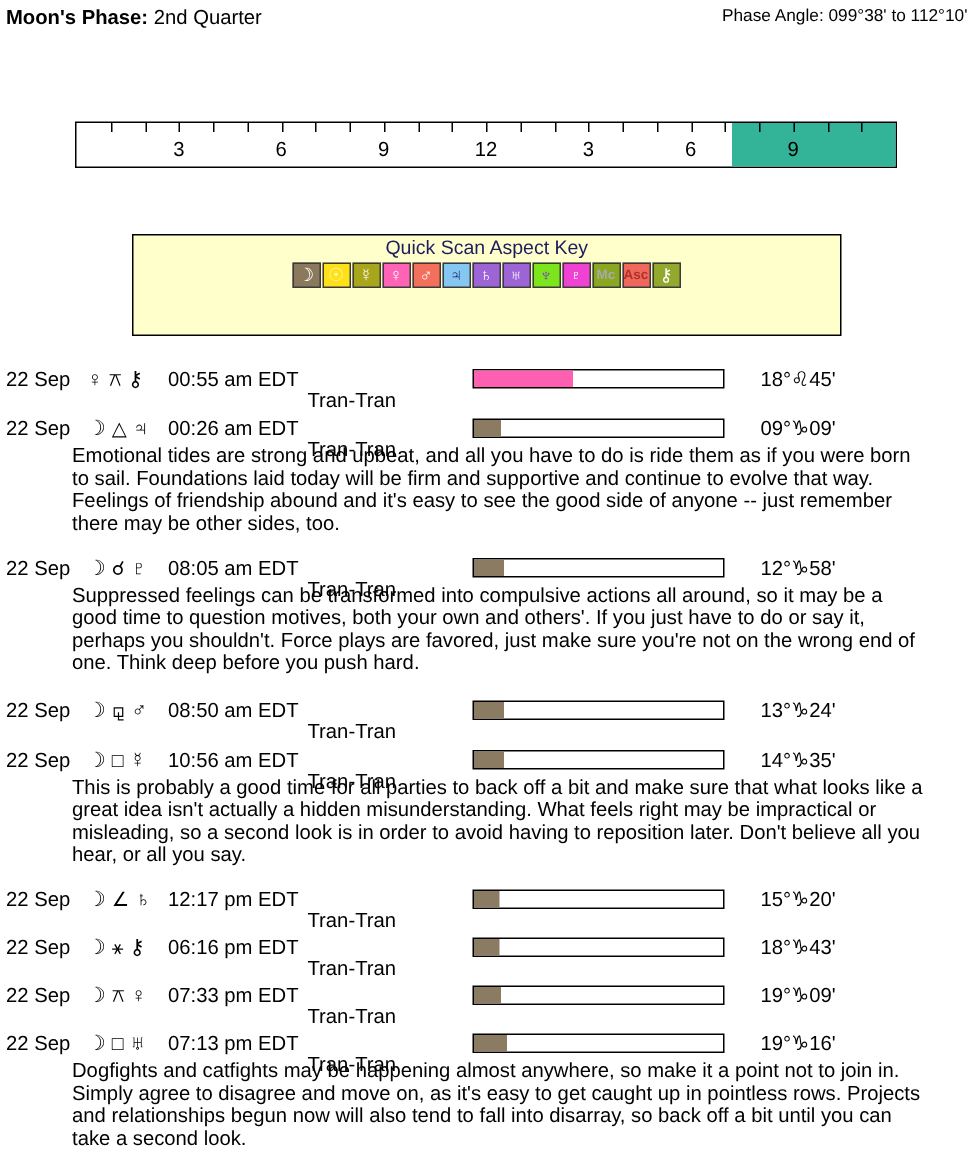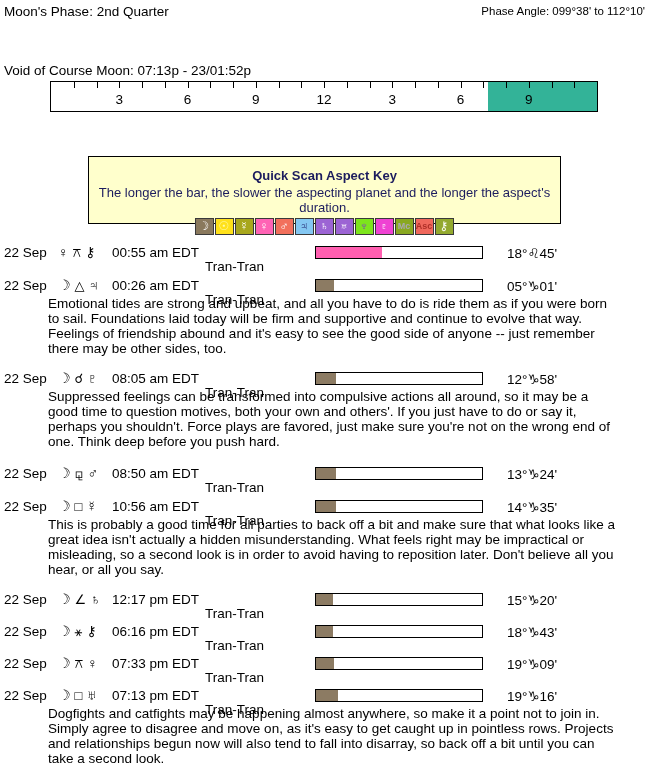--- a/index.html
+++ b/index.html
@@ -1,35 +1,35 @@
 <!DOCTYPE html>
 <html><head>
 <meta charset="utf-8">
 <style>
   html,body{margin:0;padding:0;background:#fff;}
   body{font-family:"Liberation Sans","DejaVu Sans",sans-serif;color:#000;}
   .page{position:relative;width:650px;height:767px;background:#fff;overflow:hidden;}
 
   
   .hline{position:absolute;left:4px;font-size:13.5px;white-space:nowrap;}
-  .hline b{font-weight:normal;margin-top:32px;}
+  .hline b{font-weight:bold;margin-top:32px;}
   .phase-angle{position:absolute;right:5px;top:5px;font-size:11.5px;white-space:nowrap;}
 
   
   .ruler{position:absolute;left:50px;top:81px;width:546px;height:29px;border:1px solid #000;background:#fff;}
   .ruler .hl{position:absolute;top:0;bottom:0;background:#33B398;}
   .ruler .tick{position:absolute;top:0;width:1px;height:6px;background:#000;}
   .ruler .rlabel{position:absolute;top:10px;font-size:13.5px;transform:translateX(-50%);}
 
   
   .aspects-title{position:absolute;left:0;top:131px;width:650px;text-align:center;font-weight:bold;font-size:14px;}
 
   
   .keybox{position:absolute;left:88px;top:156px;width:471px;height:66px;background:#FFFFCC;border:1px solid #000;text-align:center;color:#1c1c5e;}
-  .keybox .ktitle{font-size:13px;margin-top:11px;font-weight:bold;}
+  .keybox .ktitle{font-size:13px;margin-top:0;}
   .keybox .ksub{font-size:13px;margin-top:2px;}
   .keybox .krow{margin-top:3px;line-height:0;}
   .kicon{display:inline-block;width:17px;height:15px;line-height:15px;font-size:12px;border:1px solid #3a3a3a;margin-right:1px;text-align:center;vertical-align:top;font-weight:bold;}
   .kicon.small{font-size:9px;letter-spacing:0;}
 
   
   .arow{position:absolute;left:0;width:650px;height:16px;font-size:13.5px;white-space:nowrap;}
   .arow .c-date{position:absolute;left:4px;top:0;}
   .arow .c-gl{position:absolute;left:58px;top:-1px;}
   .arow .c-gl span{display:inline-block;margin-right:4px;font-size:14px;}
@@ -47,24 +47,20 @@
 
 <div class="page">
 
   <div class="hline" style="top:4px;">
     <b>Moon's Phase:</b>
     <span>2nd Quarter</span>
   </div>
   <div class="phase-angle">Phase Angle:  099°38' to 112°10'</div>
 
 
-  <div class="hline" style="top:63px;">
-    <b>Void of Course Moon:</b>
-    <span>07:13p - 23/01:52p</span>
-  </div>
 
   <div class="ruler" id="voc-ruler">
       <div class="hl" style="left: 437.18px; right: 0px; background: rgb(51, 179, 152);"></div>
       <div class="tick" style="left: 22.75px;"></div>
       <div class="tick" style="left: 45.5px;"></div>
       <div class="tick" style="left: 68.25px;"></div>
       <div class="tick" style="left: 91px;"></div>
       <div class="tick" style="left: 113.75px;"></div>
       <div class="tick" style="left: 136.5px;"></div>
       <div class="tick" style="left: 159.25px;"></div>
@@ -89,21 +85,20 @@
       <div class="rlabel" style="left: 204.75px;">9</div>
       <div class="rlabel" style="left: 273px;">12</div>
       <div class="rlabel" style="left: 341.25px;">3</div>
       <div class="rlabel" style="left: 409.5px;">6</div>
       <div class="rlabel" style="left: 477.75px;">9</div>
     </div>
 
 
   <div class="keybox">
     <div class="ktitle">Quick Scan Aspect Key</div>
-    <div class="ksub">The longer the bar, the slower the aspecting planet and the longer the aspect's duration.</div>
     <div class="krow" id="key-icons"><span class="kicon" style="background: rgb(138, 121, 93); color: rgb(255, 255, 255);">☽</span><span class="kicon" style="background: rgb(255, 225, 26); color: rgb(255, 249, 168);">☉</span><span class="kicon" style="background: rgb(168, 167, 28); color: rgb(255, 255, 255);">☿</span><span class="kicon" style="background: rgb(255, 99, 181); color: rgb(255, 255, 255);">♀</span><span class="kicon" style="background: rgb(242, 112, 92); color: rgb(255, 255, 255);">♂</span><span class="kicon" style="background: rgb(132, 199, 242); color: rgb(26, 26, 102);">♃</span><span class="kicon" style="background: rgb(156, 100, 212); color: rgb(255, 255, 255);">♄</span><span class="kicon" style="background: rgb(156, 100, 212); color: rgb(255, 255, 255);">♅</span><span class="kicon" style="background: rgb(125, 229, 28); color: rgb(125, 63, 192);">♆</span><span class="kicon" style="background: rgb(239, 66, 211); color: rgb(255, 255, 255);">♇</span><span class="kicon small" style="background: rgb(137, 168, 32); color: rgb(169, 169, 176);">Mc</span><span class="kicon small" style="background: rgb(240, 104, 92); color: rgb(176, 48, 40);">Asc</span><span class="kicon" style="background: rgb(147, 169, 46); color: rgb(255, 255, 255);">⚷</span></div>
   </div>
 
   <div id="aspect-list">
       <div class="arow" style="top: 245px;">
     <span class="c-date">22 Sep</span>
     <span class="c-gl">
       <span class="p1">♀</span><span class="asp">⚻</span><span class="p2">⚷</span>
     </span>
     <span class="c-time">00:55 am EDT</span>
@@ -116,21 +111,21 @@
       <div class="arow" style="top: 278px;">
     <span class="c-date">22 Sep</span>
     <span class="c-gl">
       <span class="p1">☽</span><span class="asp">△</span><span class="p2">♃</span>
     </span>
     <span class="c-time">00:26 am EDT</span>
     <span class="c-type">Tran-Tran</span>
     <span class="c-bar">
       <span class="c-fill" style="display: block; width: 11%; background: rgb(140, 123, 99);"></span>
     </span>
-    <span class="c-val">05°♑01'</span>
+    <span class="c-val">09°♑09'</span>
   </div>
       <div class="ptext" style="top: 296px;">Emotional tides are strong and upbeat, and all you have to do is ride them as if you were born to sail. Foundations laid today will be firm and supportive and continue to evolve that way. Feelings of friendship abound and it's easy to see the good side of anyone -- just remember there may be other sides, too.</div>
       <div class="arow" style="top: 371px;">
     <span class="c-date">22 Sep</span>
     <span class="c-gl">
       <span class="p1">☽</span><span class="asp">☌</span><span class="p2">♇</span>
     </span>
     <span class="c-time">08:05 am EDT</span>
     <span class="c-type">Tran-Tran</span>
     <span class="c-bar">

